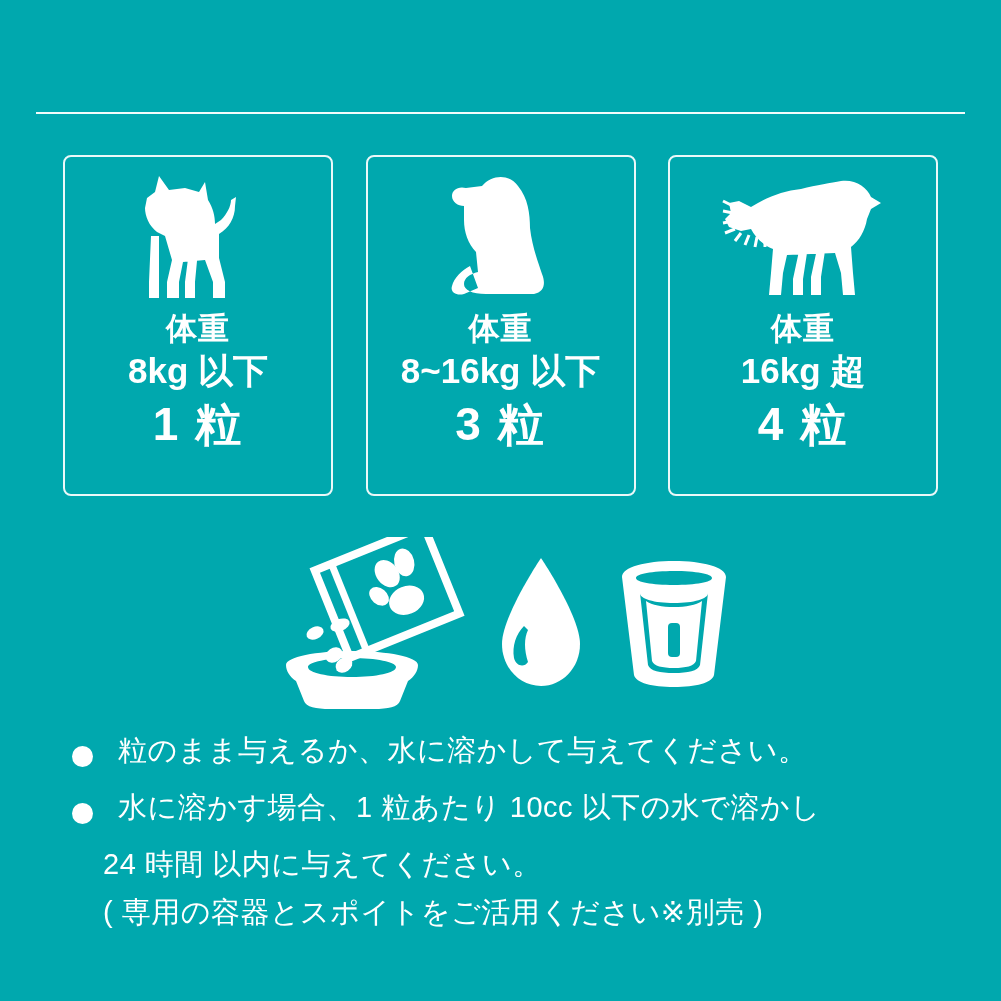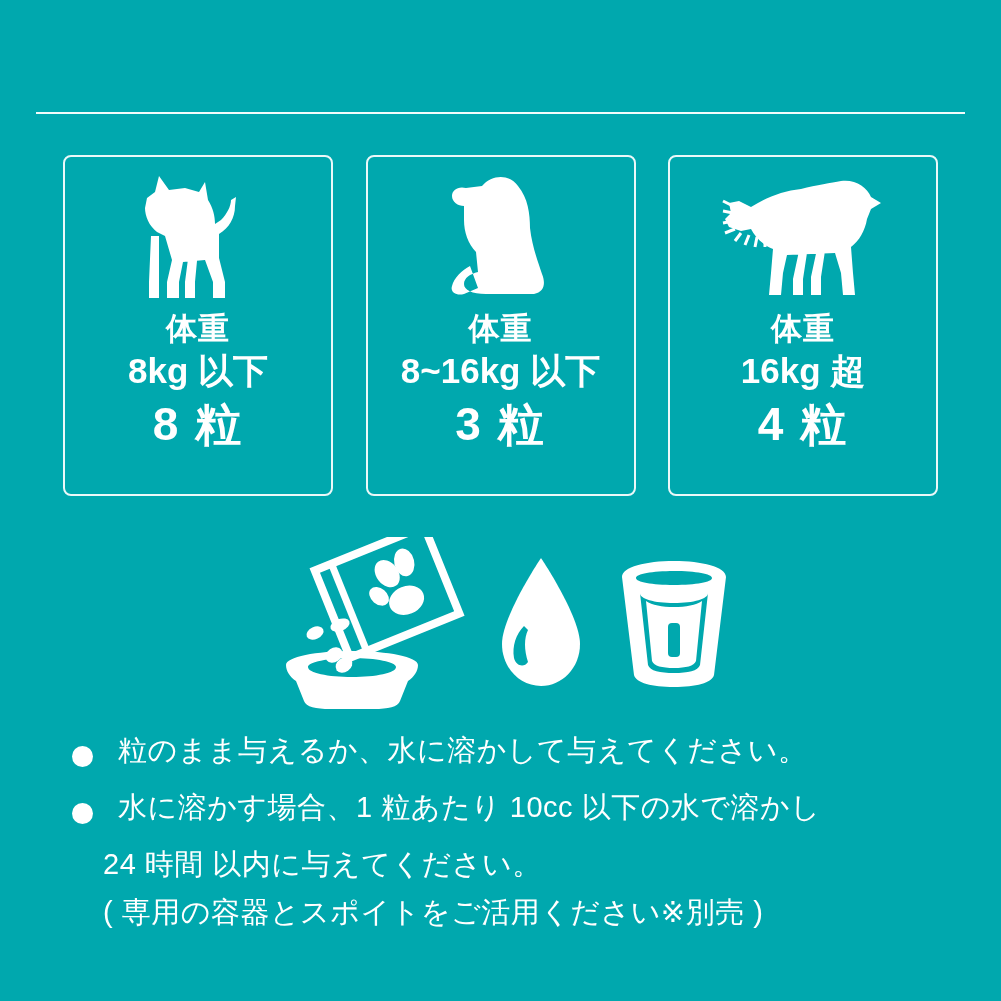--- a/index.html
+++ b/index.html
@@ -104,21 +104,21 @@
                    L84 88 L90 112 L90 128 L78 128 L78 112 L70 90
                    L48 92 L44 112 L44 128 L32 128 L32 112 L37 90
                    L30 66 L22 62
                    C14 56 10 46 10 38 L12 28 Z
                    M16 66 L24 66 L24 112 L24 128 L14 128 L14 112 Z
                    M56 66 L64 70 L60 112 L60 128 L50 128 L50 112 Z"></path>
         </svg>
       </div>
       <div class="card-label">体重</div>
       <div class="card-weight">8kg 以下</div>
-      <div class="card-dose">8 粒</div>
+      <div class="card-dose">1 粒</div>
     </div>
 
     <div class="card">
       <div class="card-figure">
         <svg width="118" height="135" viewBox="0 0 118 135" fill="#ffffff" aria-hidden="true">
           <path d="M40 16 C50 4 68 4 76 16
                    C86 28 88 44 88 58
                    C90 76 96 92 100 104
                    C104 114 102 122 92 124
                    L44 124 C30 124 22 120 22 114

